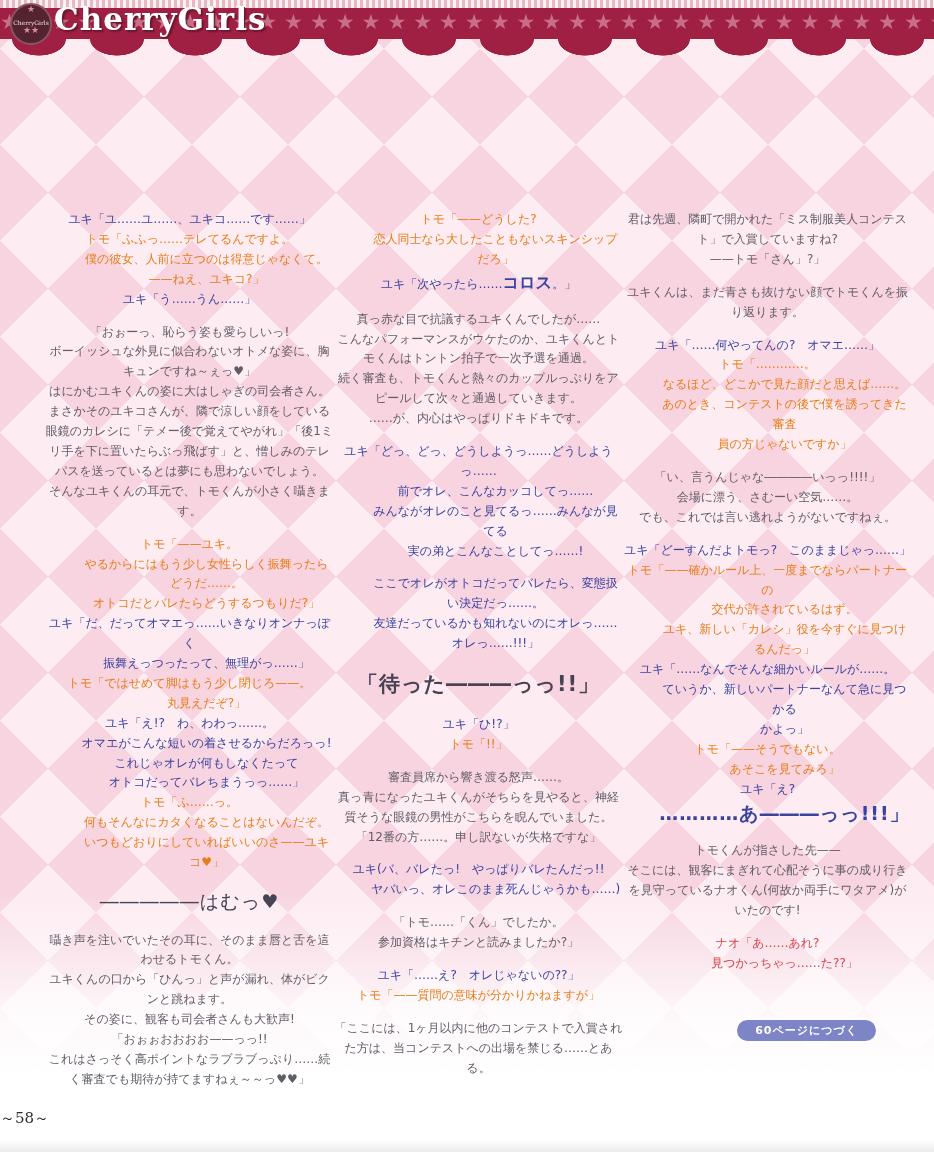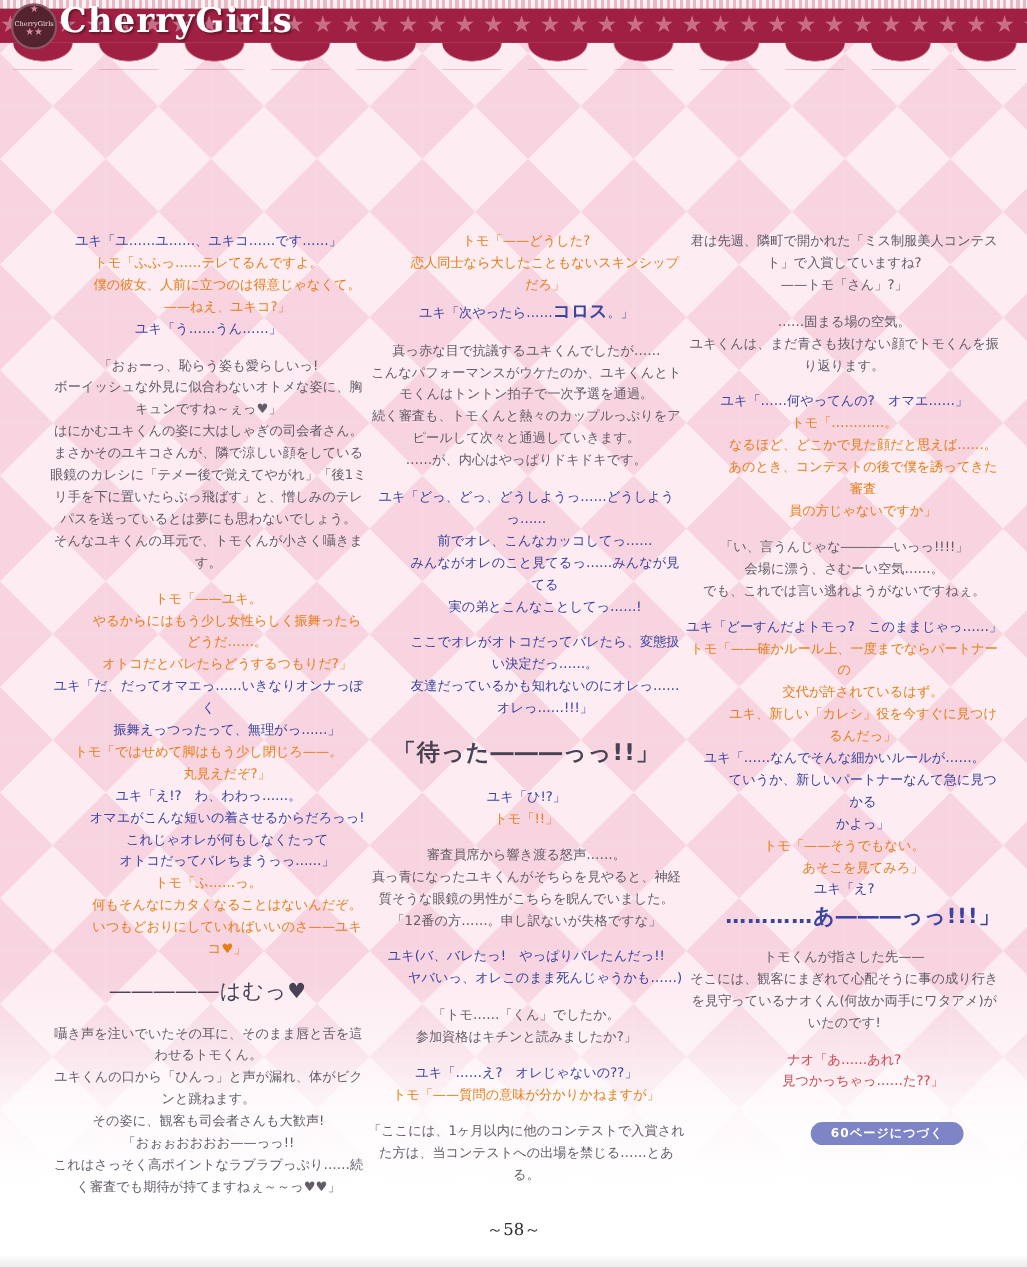--- a/index.html
+++ b/index.html
@@ -54,21 +54,21 @@
   .fade{
     position:absolute;left:0;top:890px;right:0;height:262px;
     background:linear-gradient(rgba(255,255,255,0) 0%,rgba(255,255,255,.85) 50%,#ffffff 72%,#ffffff 100%);
     pointer-events:none;
   }
   .bottom-edge{
     position:absolute;left:0;right:0;bottom:0;height:12px;
     background:linear-gradient(#ffffff,#ecebeb);
   }
   .footer{
-    position:absolute;left:0;right:0;bottom:24px;text-align:center;
+    position:absolute;left:0;right:0;bottom:24px;text-align:left;
     font-family:"DejaVu Serif","Liberation Serif",serif;
     font-size:15px;color:#2f2b2b;z-index:5;
   }
   
   .columns{
     position:absolute;top:210px;left:45px;width:868px;
     display:flex;z-index:2;
   }
   .col{width:289px;margin-right:0;flex:0 0 289px;text-align:center;}
   .block{margin-bottom:13px;}
@@ -204,21 +204,20 @@
         <div class="block para">
           <div class="line c-narr">「ここには、1ヶ月以内に他のコンテストで入賞された方は、当コンテストへの出場を禁じる……とある。</div>
         </div>
       </div>
       <div class="col">
         <div class="block para">
           <div class="line c-narr">君は先週、隣町で開かれた「ミス制服美人コンテスト」で入賞していますね?</div>
           <div class="line c-narr">——トモ「さん」?」</div>
         </div>
         <div class="block para">
-          <div class="line c-narr">……固まる場の空気。</div>
           <div class="line c-narr">ユキくんは、まだ青さも抜けない顔でトモくんを振り返ります。</div>
         </div>
         <div class="block para">
           <div class="line c-yuki">ユキ「……何やってんの?　オマエ……」</div>
           <div class="line c-tomo">トモ「…………。</div>
           <div class="line c-tomo ind">なるほど、どこかで見た顔だと思えば……。</div>
           <div class="line c-tomo ind">あのとき、コンテストの後で僕を誘ってきた審査</div>
           <div class="line c-tomo ind">員の方じゃないですか」</div>
         </div>
         <div class="block para">

